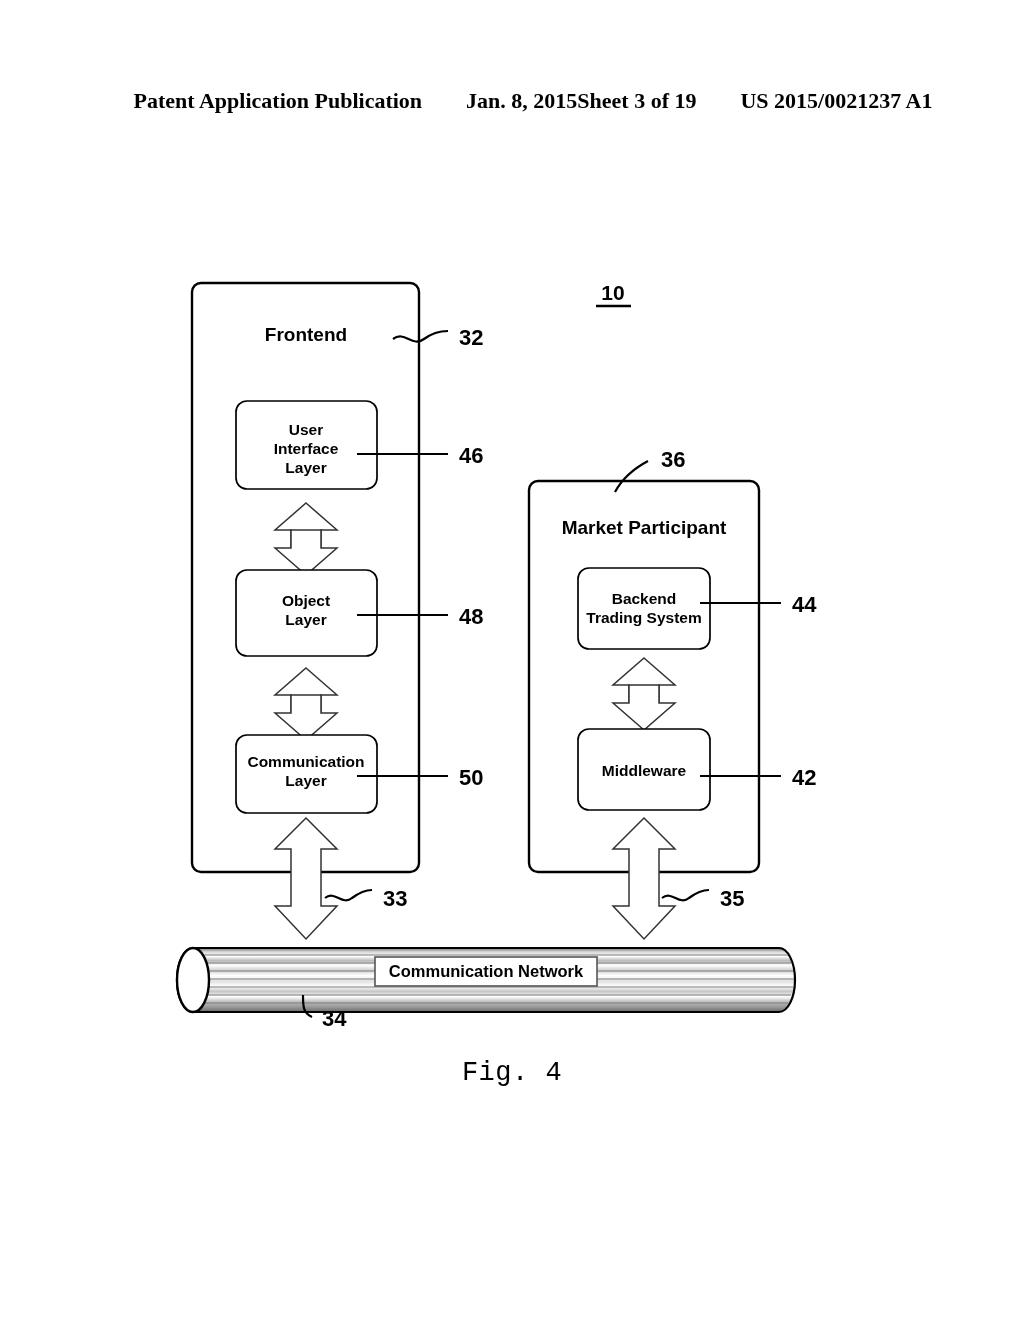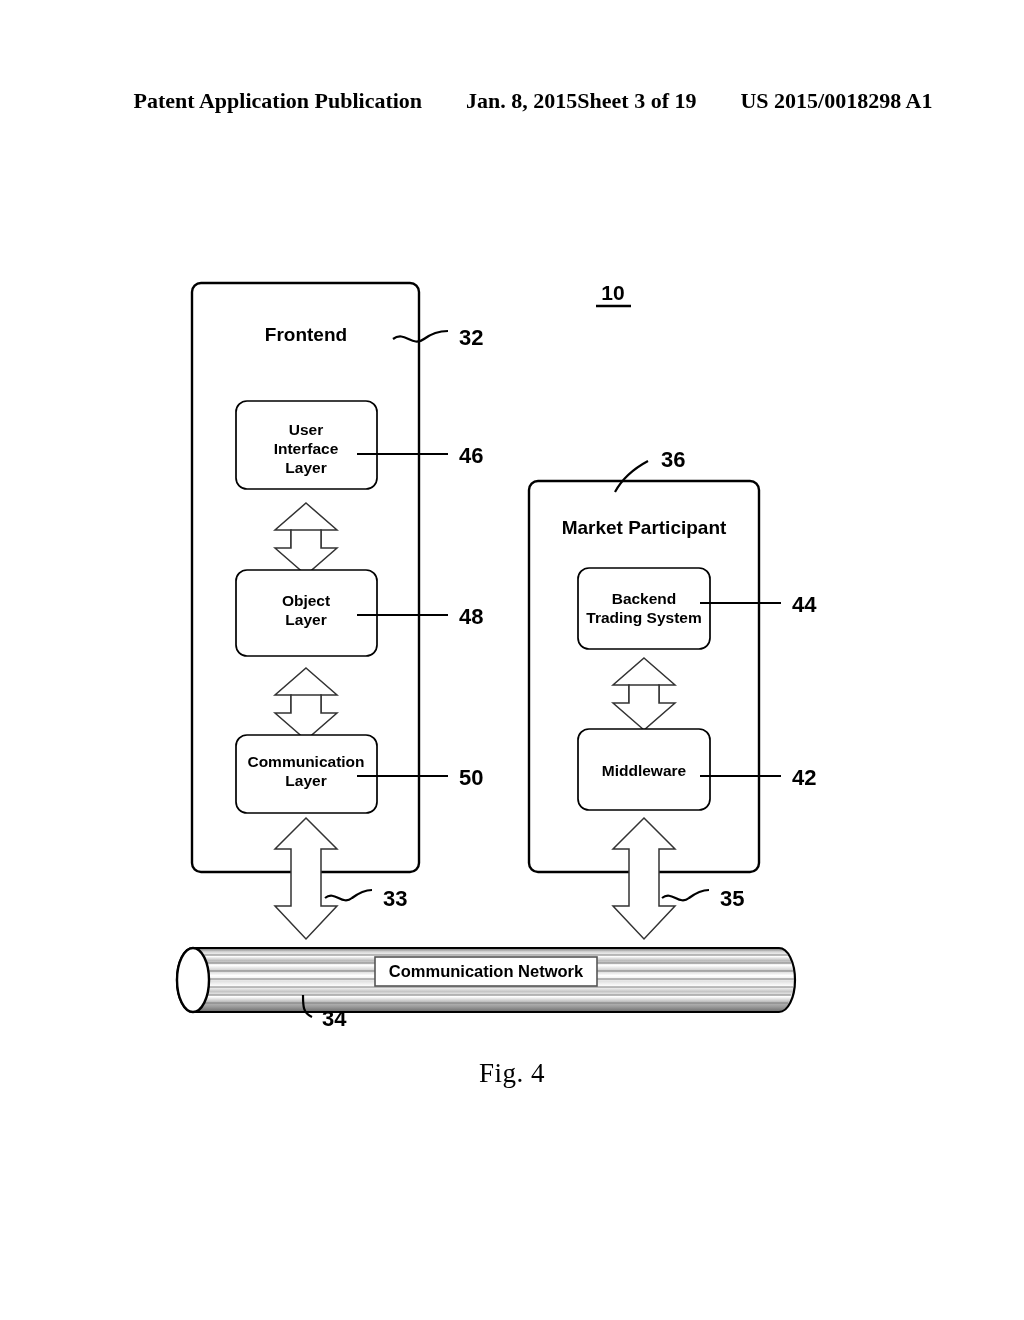--- a/index.html
+++ b/index.html
@@ -52,21 +52,21 @@
     top: 0;
   }
 
   
   #fig-caption {
     position: absolute;
     left: 0;
     top: 1058px;
     width: 1024px;
     text-align: center;
-    font-family: Liberation Serif, serif;
+    font-family: Liberation Mono, monospace;
     font-size: 27px;
     font-weight: normal;
     color: #000;
     letter-spacing: 0.5px;
   }
 
   
   .box-title {
     font-family: "Liberation Sans", sans-serif;
     font-weight: bold;
@@ -124,21 +124,21 @@
     fill: none;
   }
 </style>
 </head>
 <body>
 
 <div id="patent-header">
   <span class="hdr-pub">Patent Application Publication</span>
   <span class="hdr-date">Jan. 8, 2015</span>
   <span class="hdr-sheet">Sheet 3 of 19</span>
-  <span class="hdr-num">US 2015/0018298 A1</span>
+  <span class="hdr-num">US 2015/0021237 A1</span>
 </div>
 
 <div id="figure-stage">
   <svg id="figure-svg" width="1024" height="1320" viewBox="0 0 1024 1320" xmlns="http://www.w3.org/2000/svg">
     <defs>
 
       <linearGradient id="pipeGrad" x1="0" y1="0" x2="0" y2="1">
         <stop offset="0.00" stop-color="#707070"></stop>
         <stop offset="0.06" stop-color="#d8d8d8"></stop>
         <stop offset="0.13" stop-color="#ffffff"></stop>

